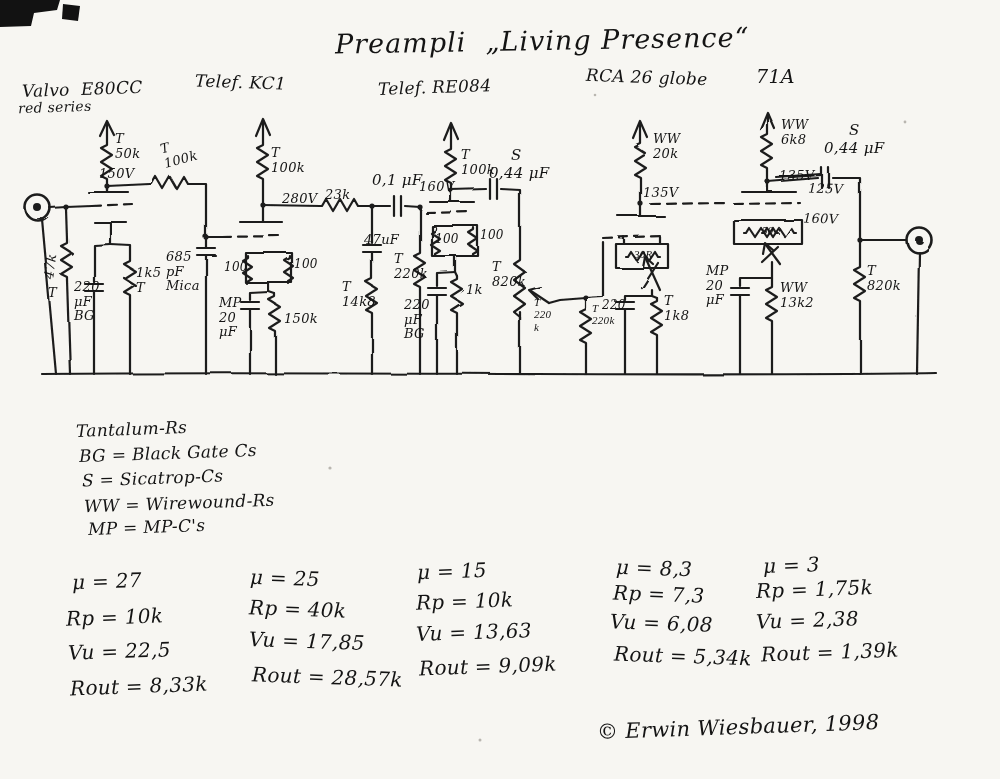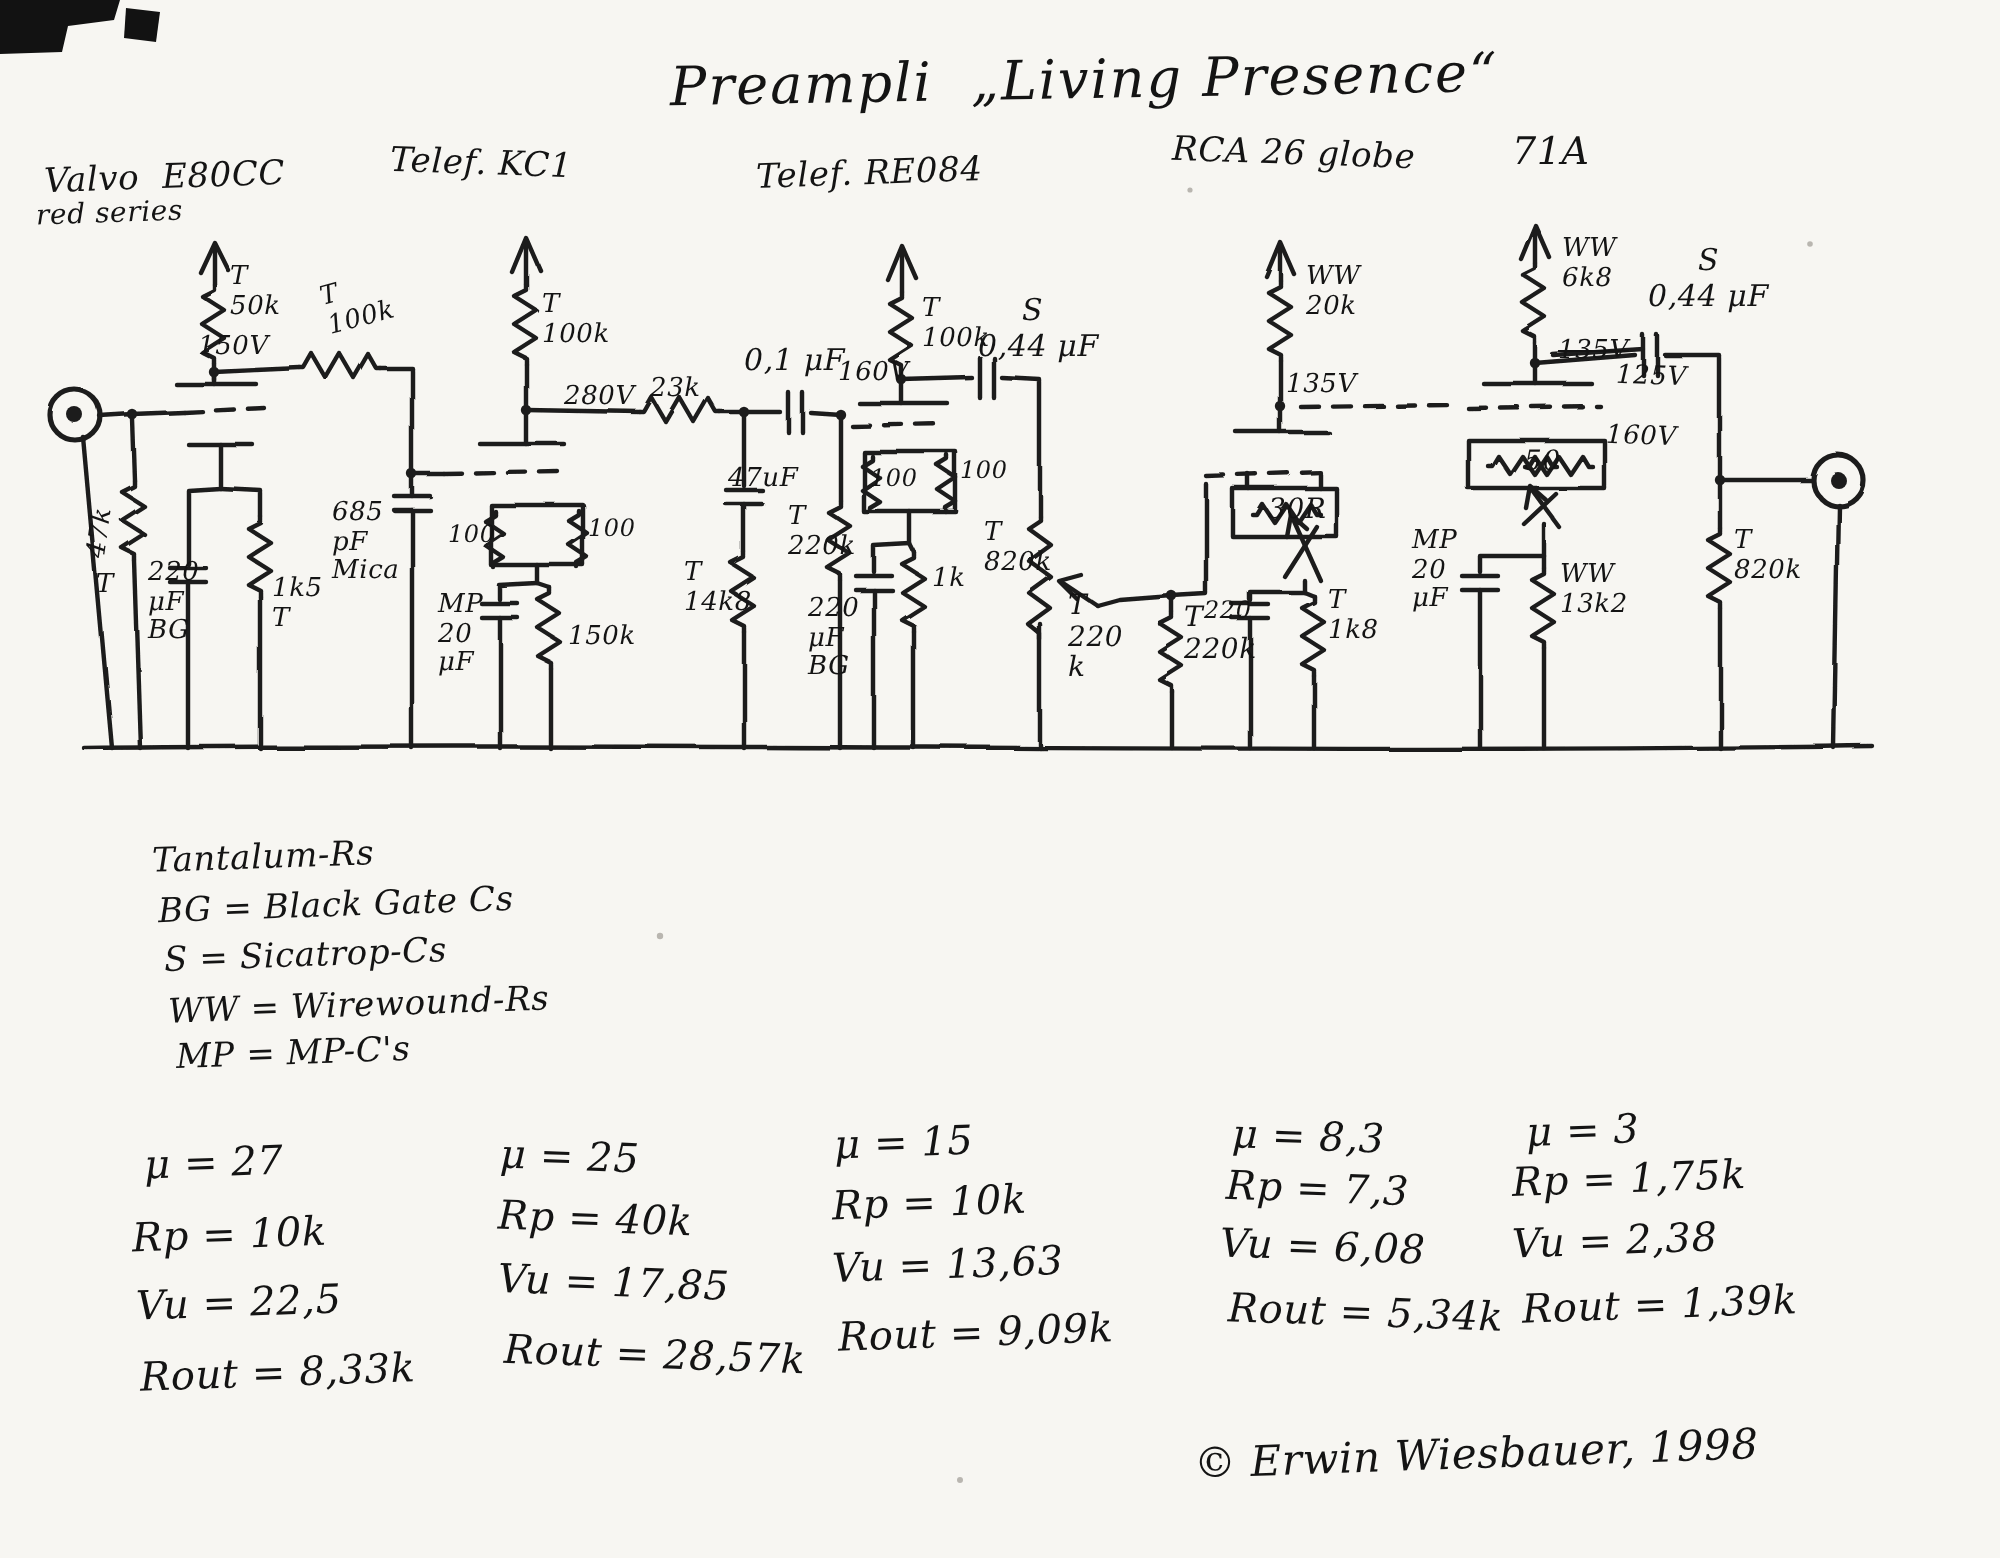--- a/index.html
+++ b/index.html
@@ -2,21 +2,21 @@
 <html><head>
 <meta charset="utf-8">
 <style>
   html,body{margin:0;padding:0;background:#888;}
   .page{position:relative;width:1000px;height:779px;background:#f7f6f2;overflow:hidden;
         font-family:"DejaVu Serif",serif;color:#161616;}
   svg{position:absolute;left:0;top:0;}
   .layer{position:absolute;inset:0;}
   .lbl{position:absolute;font-style:italic;font-size:13px;line-height:1.12;
        white-space:pre;color:#141414;letter-spacing:.3px;}
-  .s11{font-size:14px;} .s12{font-size:12px;} .s15{font-size:15px;}
+  .s11{font-size:11px;font-family:Liberation Serif, serif;} .s12{font-size:12px;} .s15{font-size:15px;}
   .tube{font-size:17px;} .tsub{font-size:14px;}
   .ttl{font-size:27px;letter-spacing:1px;transform:rotate(-1deg);}
   .leg{font-size:17px;} .stat{font-size:20px;} .cpr{font-size:21px;}
   .r1{transform:rotate(-2deg);} .r2{transform:rotate(2deg);} .r3{transform:rotate(-15deg);}
   .rot{transform:rotate(-82deg);transform-origin:left top;}
   .strike{text-decoration:line-through;}
 </style>
 </head>
 <body>
 
@@ -242,21 +242,21 @@
     <div class="lbl" style="left:115px;top:132px">T
 50k</div>
     <div class="lbl" style="left:99px;top:167px">150V</div>
     <div class="lbl r3" style="left:162px;top:138px">T
 100k</div>
     <div class="lbl rot" style="left:42px;top:278px">47k</div>
     <div class="lbl" style="left:48px;top:286px">T</div>
     <div class="lbl" style="left:74px;top:280px">220
 μF
 BG</div>
-    <div class="lbl" style="left:136px;top:288px">1k5
+    <div class="lbl" style="left:136px;top:266px">1k5
 T</div>
     <div class="lbl" style="left:166px;top:250px">685
 pF
 Mica</div>
 
     <div class="lbl" style="left:271px;top:146px">T
 100k</div>
     <div class="lbl" style="left:282px;top:192px">280V</div>
     <div class="lbl" style="left:325px;top:188px">23k</div>
     <div class="lbl s15" style="left:372px;top:172px">0,1 μF</div>

